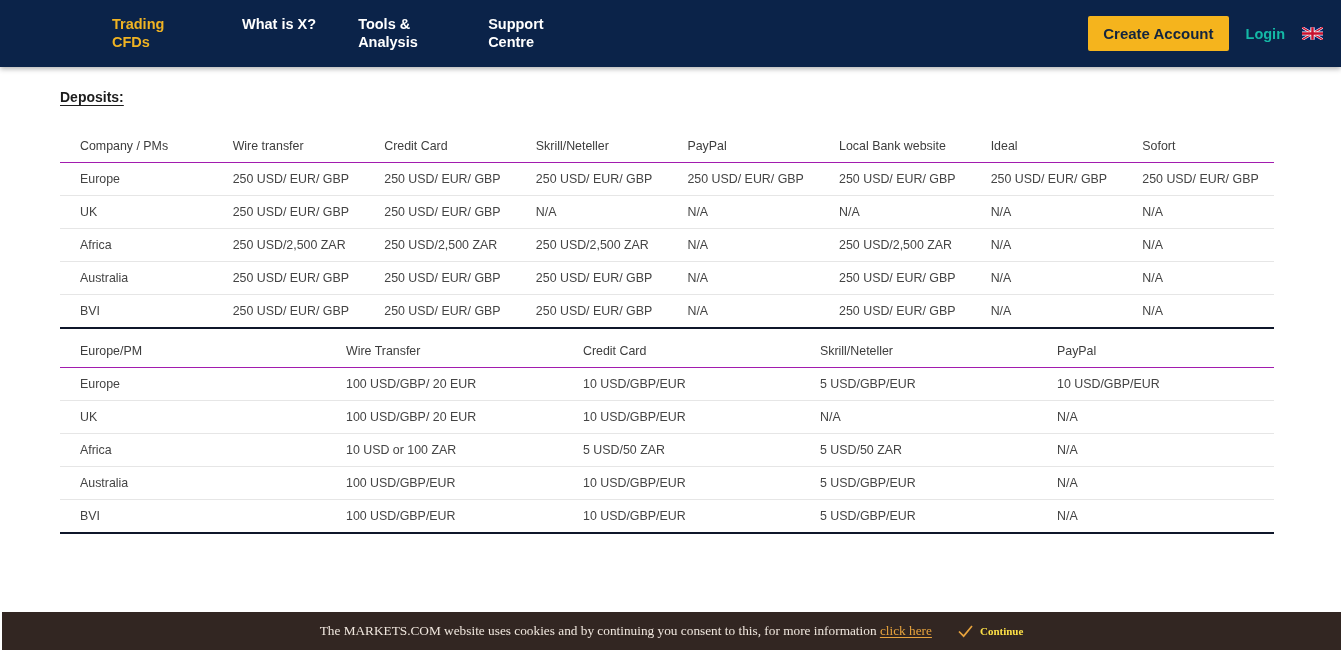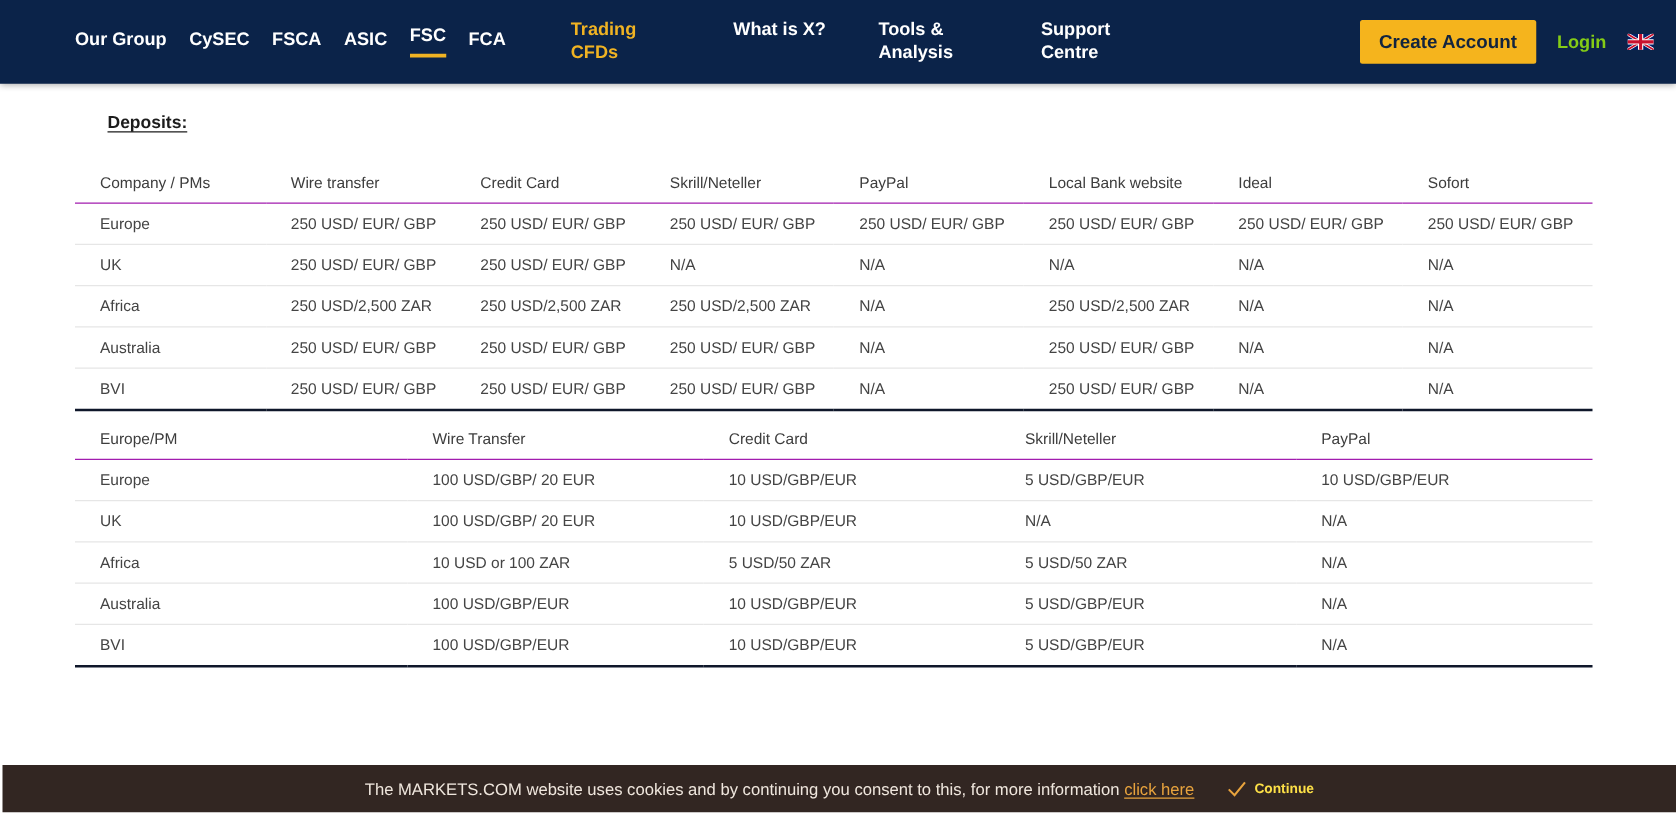--- a/index.html
+++ b/index.html
@@ -102,21 +102,21 @@
     border: none;
     font-family: "Liberation Sans", sans-serif;
     font-size: 15px;
     font-weight: 700;
     padding: 9px 15px;
     cursor: pointer;
     border-radius: 2px;
     white-space: nowrap;
   }
   .nav-login {
-    color: #84cc16;
+    color: #14b8a6;
     font-size: 14.5px;
     font-weight: 700;
     cursor: pointer;
     white-space: nowrap;
   }
   .lang {
     display: flex;
     align-items: center;
     gap: 7px;
     cursor: pointer;
@@ -131,21 +131,20 @@
   }
 
   .section-title {
     font-size: 14px;
     font-weight: 700;
     color: #1c1c1c;
     text-decoration: underline;
     text-underline-offset: 3px;
     margin-top: 22px;
     margin-bottom: 0;
-    margin-left: 26px;
   }
 
   table.data {
     width: 1214px;
     border-collapse: collapse;
     table-layout: fixed;
     font-size: 12.4px;
   }
   table.data th,
   table.data td {
@@ -180,20 +179,21 @@
     left: 2px;
     right: 0;
     bottom: 0;
     height: 38px;
     background: #322622;
     display: flex;
     align-items: center;
     justify-content: center;
     gap: 26px;
     z-index: 50;
+    font-family: Liberation Serif, serif;
   }
   .cookie-text {
     color: #efe6dd;
     font-size: 13.3px;
     white-space: nowrap;
   }
   .cookie-link {
     color: #e8a33d;
     text-decoration: underline;
     text-underline-offset: 2px;
@@ -212,28 +212,20 @@
     font-weight: 700;
     white-space: nowrap;
   }
 </style>
 </head>
 <body>
 
 <div class="navbar">
 
 
-  <div class="nav-links">
-    <span class="nav-link">Our Group</span>
-    <span class="nav-link">CySEC</span>
-    <span class="nav-link">FSCA</span>
-    <span class="nav-link">ASIC</span>
-    <span class="nav-link active">FSC</span>
-    <span class="nav-link">FCA</span>
-  </div>
 
   <div class="nav-group">
     <div class="nav-item2 accent">Trading CFDs</div>
     <div class="nav-item2">What is X?</div>
     <div class="nav-item2">Tools &amp; Analysis</div>
     <div class="nav-item2">Support Centre</div>
   </div>
 
   <div class="nav-right">
     <button class="btn-create">Create Account</button>

